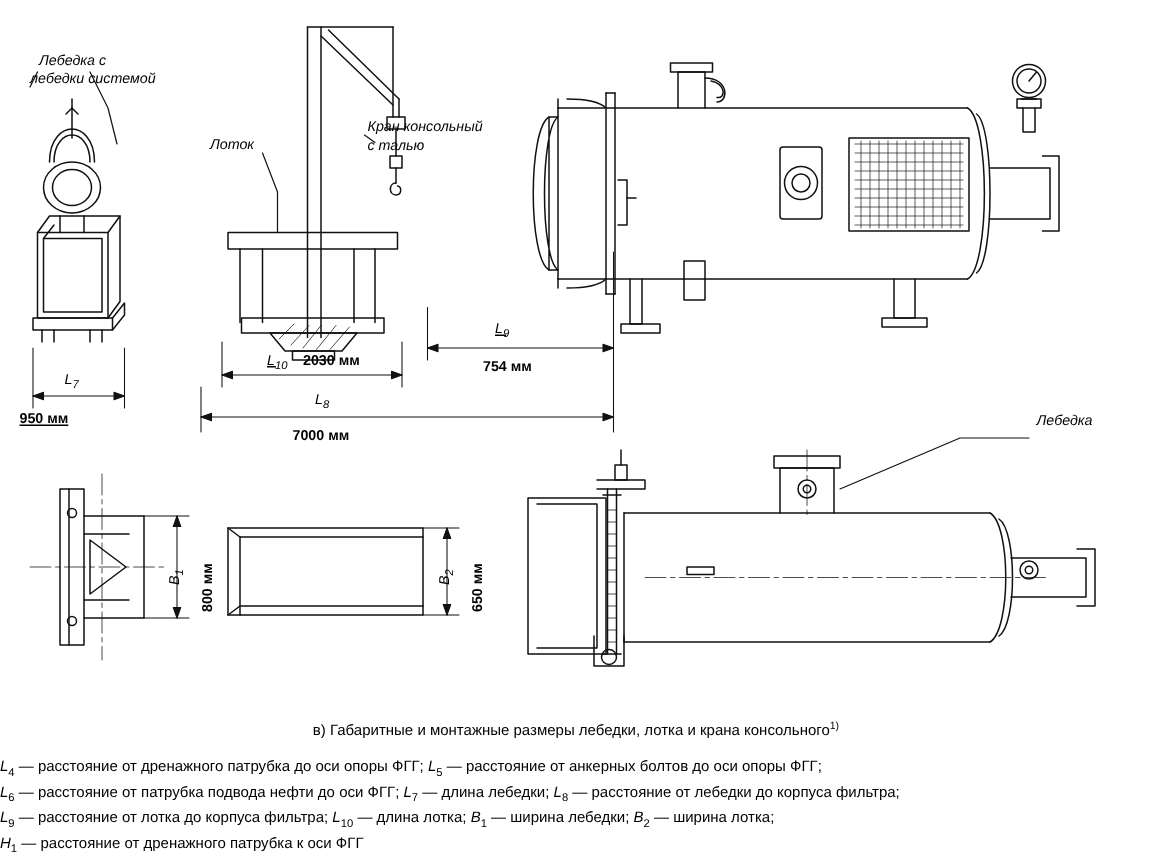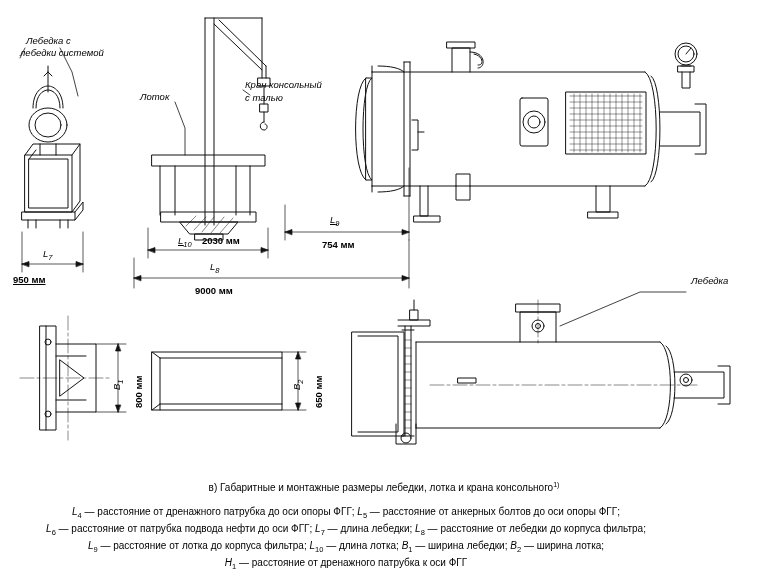--- a/index.html
+++ b/index.html
@@ -39,21 +39,21 @@
     position: absolute;
     left: 0;
     width: 768px;
     text-align: center;
     font-size: 10px;
   }
   .legend {
     position: absolute;
     left: 0;
     width: 692px;
-    text-align: center;
+    text-align: left;
     font-size: 10px;
   }
   sub { font-size: 7.5px; }
   sup { font-size: 7px; }
   i { font-style: italic; }
 </style>
 </head>
 <body>
 
 <svg id="canvas" viewBox="0 0 768 577">
@@ -303,21 +303,21 @@
 <div class="lbl italic" style="left:43px; top:249px;"><span>L</span><sub>7</sub></div>
 <div class="lbl bold" style="left:13px; top:275px;text-decoration:underline;">950 мм</div>
 
 <div class="lbl italic" style="left:178px; top:236px;text-decoration:underline;"><span>L</span><sub>10</sub></div>
 <div class="lbl bold" style="left:202px; top:236px;">2030 мм</div>
 
 <div class="lbl italic" style="left:330px; top:215px;text-decoration:underline;"><span>L</span><sub>9</sub></div>
 <div class="lbl bold" style="left:322px; top:240px;">754 мм</div>
 
 <div class="lbl italic" style="left:210px; top:262px;"><span>L</span><sub>8</sub></div>
-<div class="lbl bold" style="left:195px; top:286px;">9000 мм</div>
+<div class="lbl bold" style="left:195px; top:286px;">7000 мм</div>
 
 <div class="lbl italic vert" style="left:112px; top:390px;"><span>B</span><sub>1</sub></div>
 <div class="lbl bold vert" style="left:134px; top:408px;">800 мм</div>
 
 <div class="lbl italic vert" style="left:292px; top:390px;"><span>B</span><sub>2</sub></div>
 <div class="lbl bold vert" style="left:314px; top:408px;">650 мм</div>
 
 <div class="caption" style="top:481px;">
   в) Габаритные и монтажные размеры лебедки, лотка и крана консольного<sup>1)</sup>
 </div>

